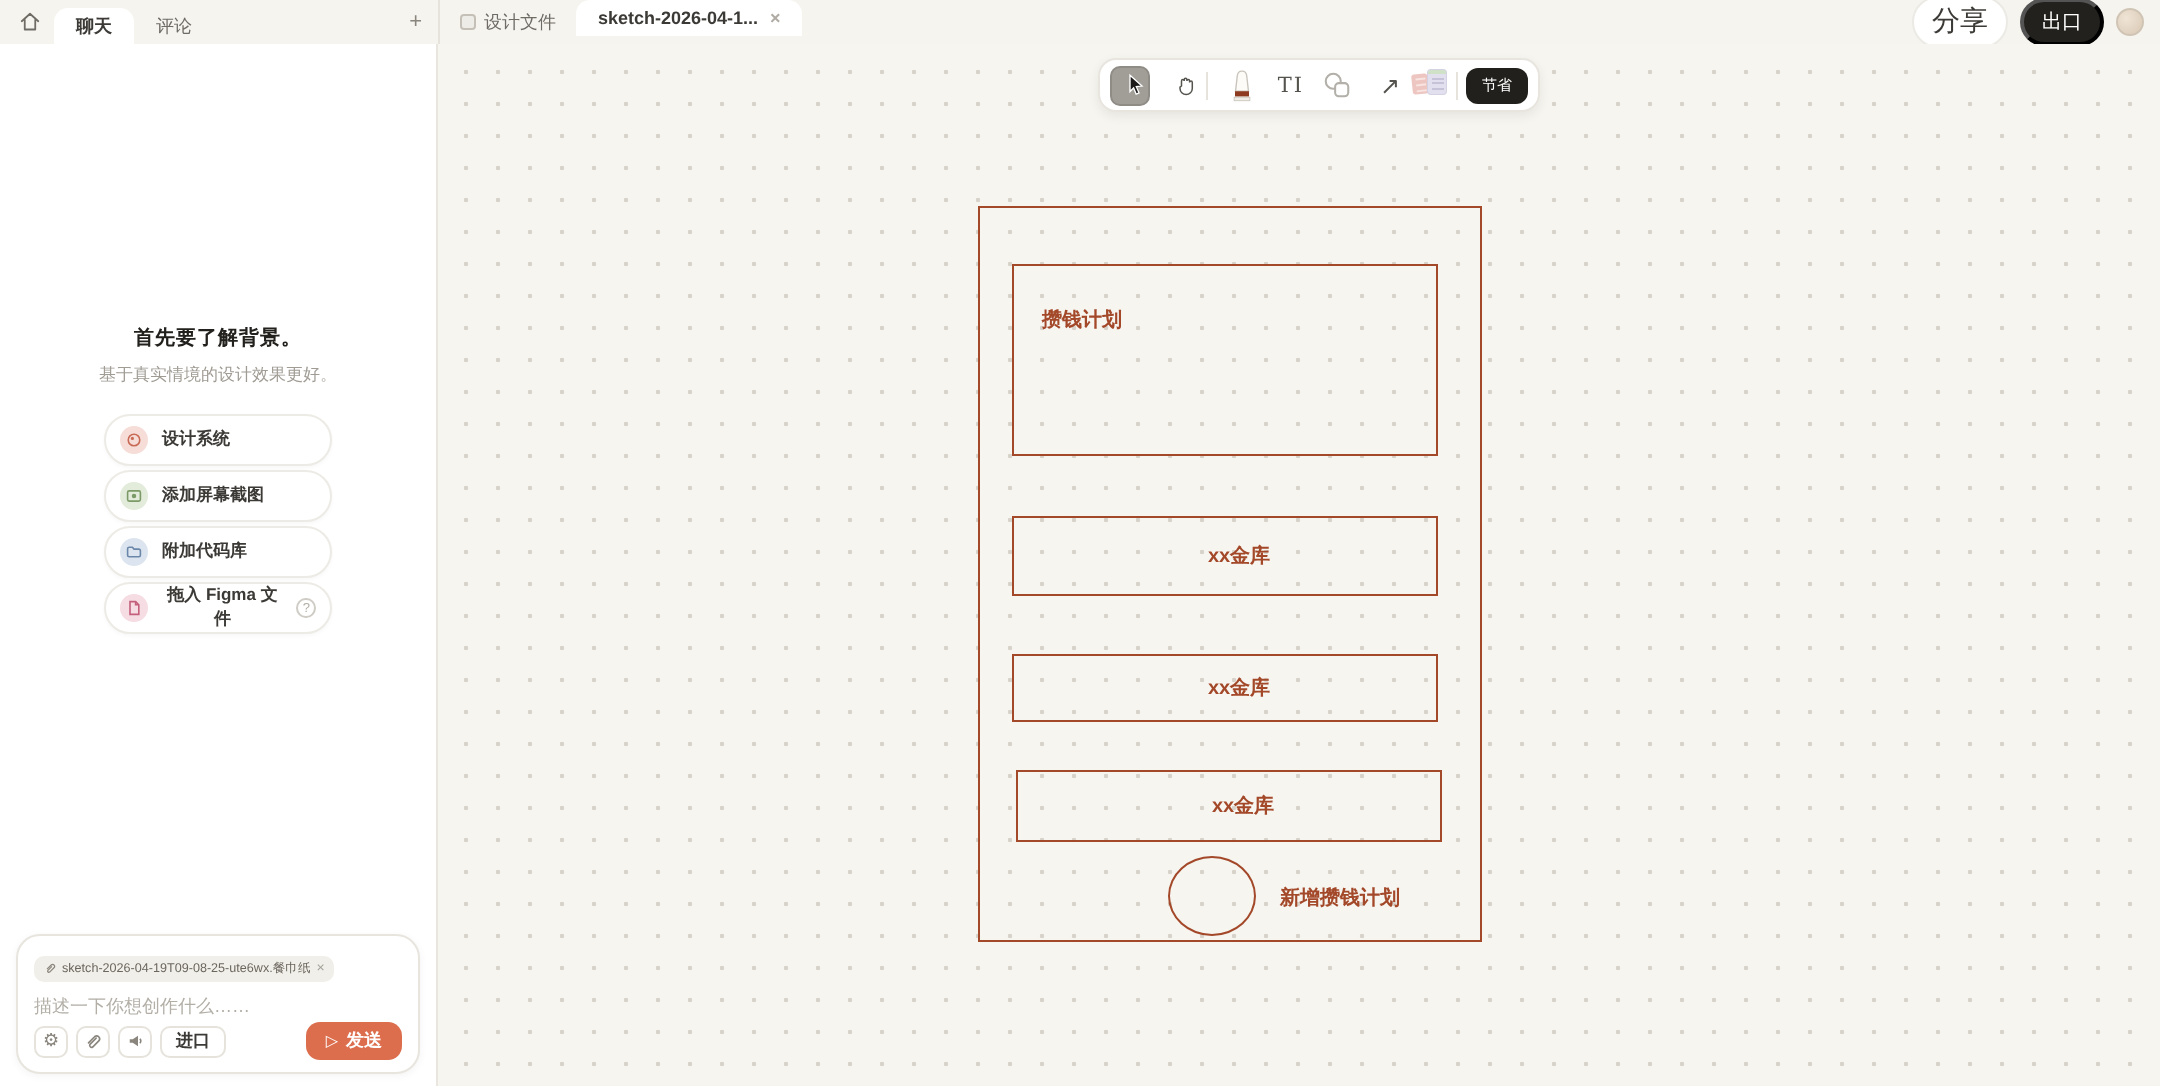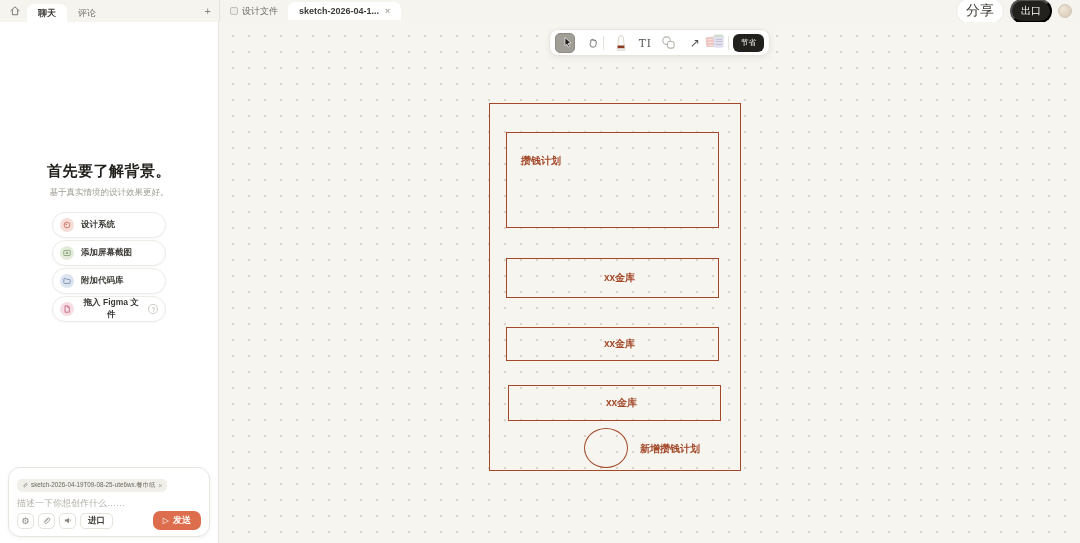--- a/index.html
+++ b/index.html
@@ -11,34 +11,34 @@
   .topbar { position:absolute; top:0; left:0; right:0; height:22px; background:#f6f4ef;
             display:flex; align-items:stretch; }
   .tb-left { width:219px; display:flex; align-items:flex-end; padding-left:8px; position:relative; }
   .home-btn { align-self:center; width:14px; height:14px; display:flex; align-items:center; justify-content:center; margin-right:5px; cursor:pointer; }
   .tab { height:18px; display:flex; align-items:center; padding:0 11px; font-size:9px; font-weight:bold;
          color:#3c3a36; border-radius:7px 7px 0 0; cursor:pointer; }
   .tab.active { background:#ffffff; }
   .tab.inactive { color:#6f6c66; font-weight:normal; }
   .newtab { position:absolute; right:8px; top:4px; font-size:11px; color:#8a867e; cursor:pointer; line-height:14px; }
   .tb-divider { width:1px; background:#e6e3dc; height:22px; }
-  .tb-mid { display:flex; align-items:center; padding-left:10px; }
+  .tb-mid { display:flex; align-items:flex-start; padding-left:10px; }
   .dfile { align-self:center; display:flex; align-items:center; gap:4px; font-size:9px; color:#6f6c66; margin-right:10px; cursor:pointer; }
   .dfile-icon { width:8px; height:8px; border:1px solid #c4c0b8; border-radius:2px; background:#eeece6; }
   .filetab { gap:6px; }
   .filetab .close { color:#b0aca4; font-size:9px; cursor:pointer; }
   .tb-right { margin-left:auto; display:flex; align-items:center; gap:6px; padding-right:8px; }
   .share-btn { background:#ffffff; border:1px solid #eceae4; border-radius:999px; padding:3px 9px; font-size:14px; color:#3c3a36; cursor:pointer; }
   .export-btn { background:#23211d; color:#fff; border-radius:999px; padding:3px 9px; font-size:10px; cursor:pointer;text-align:center; }
   .avatar { width:14px; height:14px; border-radius:50%; background:radial-gradient(circle at 35% 35%, #efe4d6, #d9c8b4); border:1px solid #d0c5b5; cursor:pointer; }
 
   
   .panel { position:absolute; top:22px; left:0; width:219px; bottom:0; background:#ffffff; border-right:1px solid #e9e6e0; }
   .intro { position:absolute; top:140px; left:0; right:0; text-align:center; }
-  .intro h1 { font-family:"DejaVu Serif","Liberation Serif",serif; font-size:15px; font-weight:600; color:#23211d; letter-spacing:.5px; }
+  .intro h1 { font-family:"DejaVu Serif","Liberation Serif",serif; font-size:10px; font-weight:600; color:#23211d; letter-spacing:.5px; }
   .intro p { margin-top:6px; font-size:8.5px; color:#a09c94; }
   .pills { margin-top:13px; display:flex; flex-direction:column; align-items:center; gap:2px; }
   .pill { width:114px; height:26px; background:#fff; border:1px solid #edebe5; border-radius:999px;
           display:flex; align-items:center; gap:7px; padding:0 7px; font-size:8.5px; font-weight:bold; color:#3c3a36;
           box-shadow:0 1px 2px rgba(0,0,0,.03); cursor:pointer; }
   .pill-ico { width:14px; height:14px; border-radius:50%; display:flex; align-items:center; justify-content:center; flex:none; }
   .pill .trail { margin-left:auto; width:10px; height:10px; border:1px solid #cfccc5; border-radius:50%;
                  font-size:6.5px; color:#b1ada5; display:flex; align-items:center; justify-content:center; font-weight:normal; }
 
   

